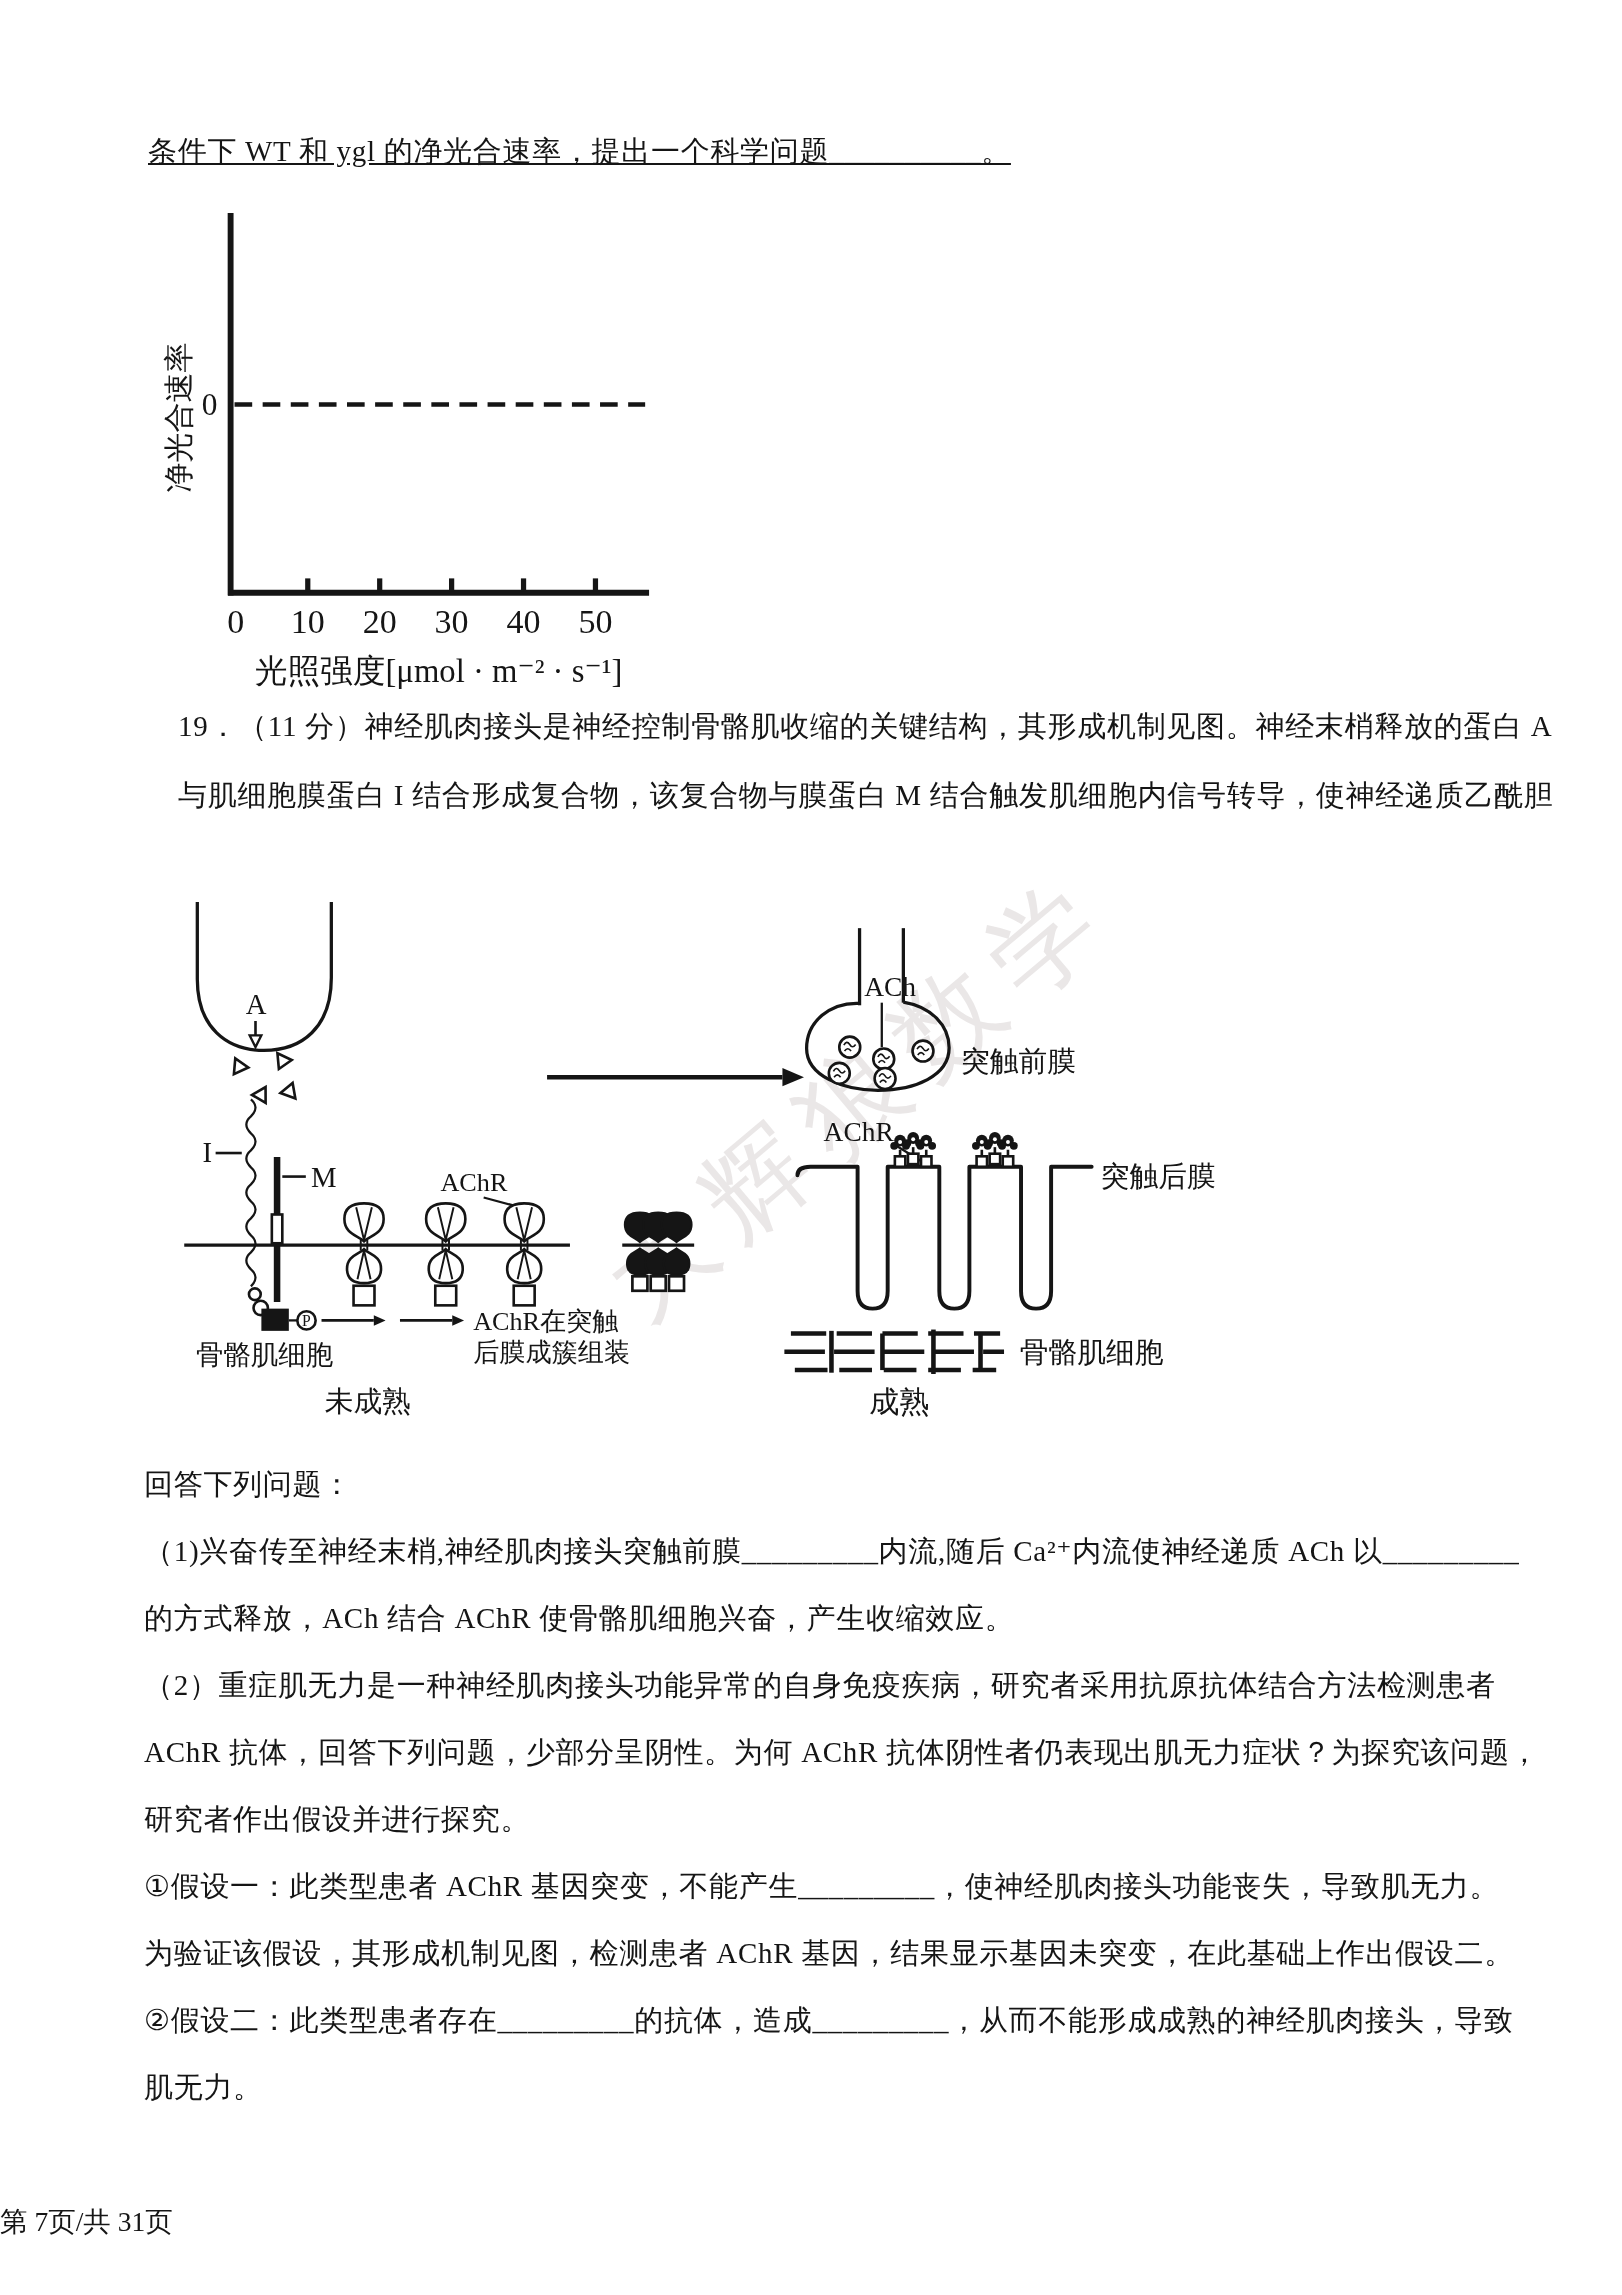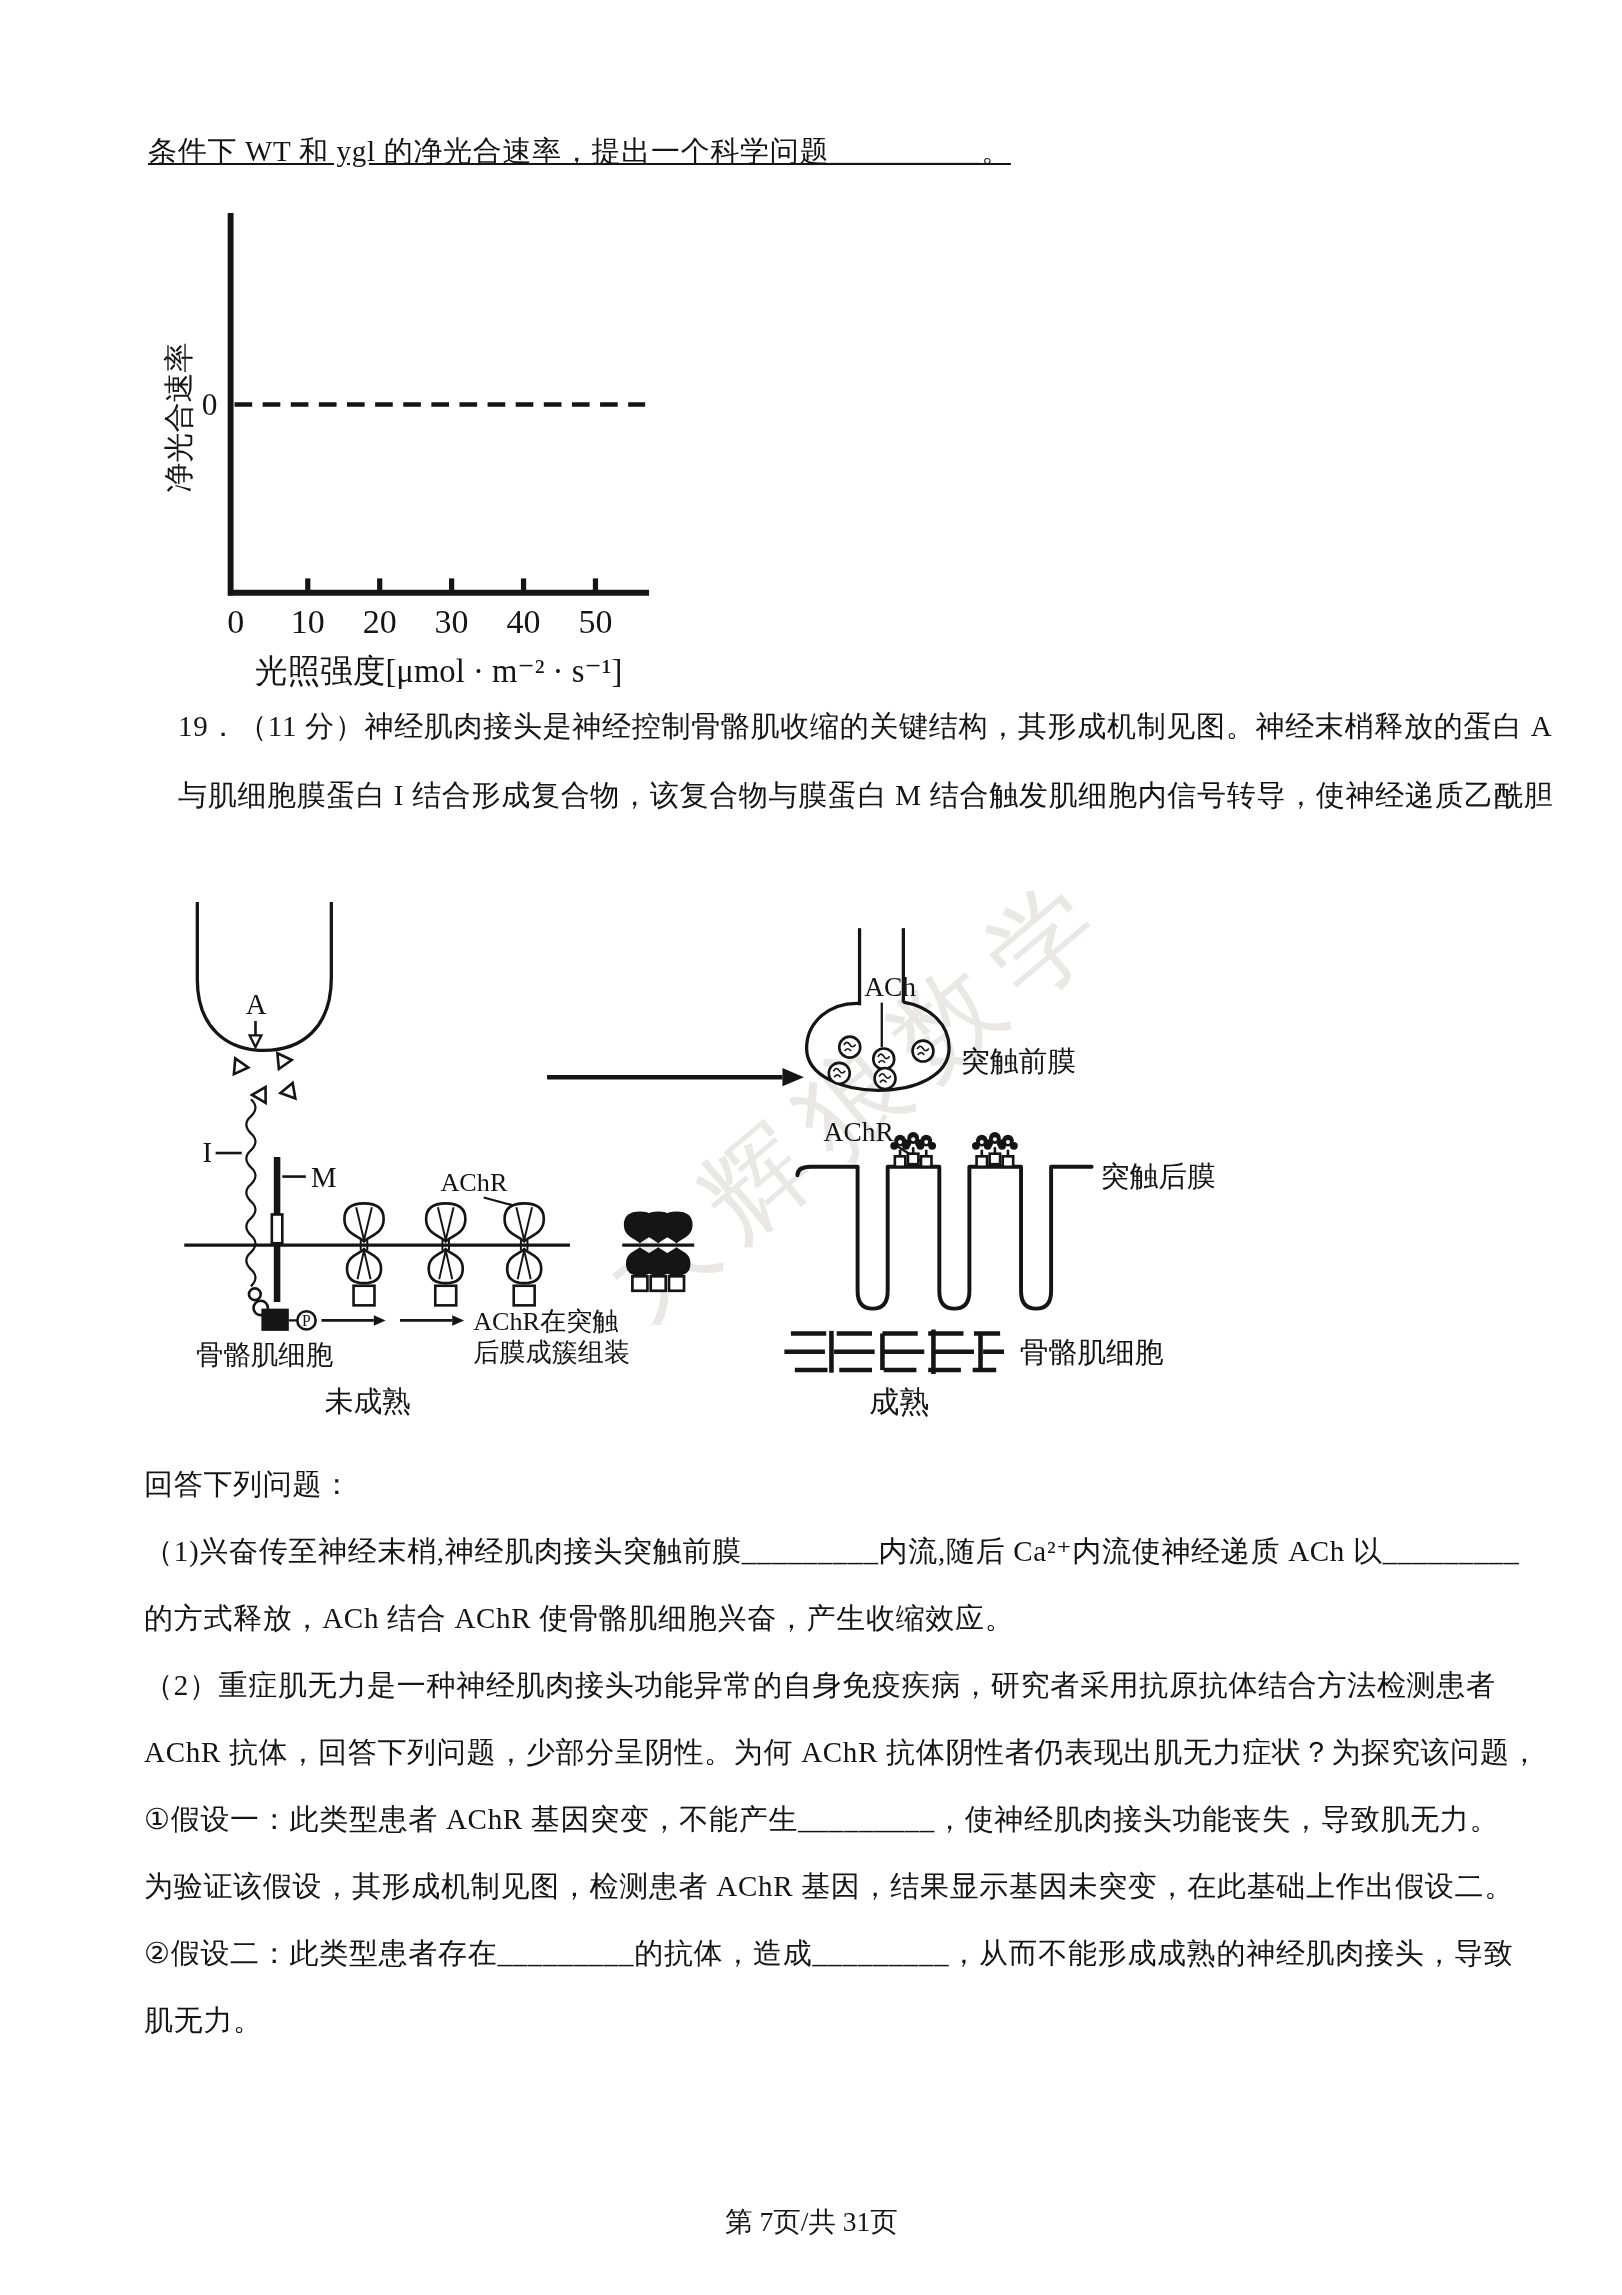--- a/index.html
+++ b/index.html
@@ -9,21 +9,21 @@
     color:#151515;overflow:hidden;
   }
   .abs{position:absolute;}
   .textline{white-space:nowrap;font-size:29px;line-height:67px;letter-spacing:0.7px;}
   #intro{left:148px;top:118px;font-size:29px;text-decoration:underline;}
   #q19{left:148px;top:692px;width:1361px;}
   #q19 .textline{line-height:69px;margin-left:30px;}
   #answers{left:144px;top:1451px;width:1361px;}
   #chart-wrap{left:157px;top:190px;}
   #diagram-wrap{left:177px;top:902px;}
-  #footer{left:0;top:2204px;width:1623px;text-align:center;font-size:27.5px;}
+  #footer{left:0;top:2204px;width:1623px;text-align:left;font-size:27.5px;}
   #watermark{
     left:537px;top:995px;width:720px;
     font-size:105px;letter-spacing:19.6px;color:rgba(172,160,160,0.25);
     transform:rotate(-40deg);transform-origin:center center;
     pointer-events:none;font-family:"Liberation Sans","DejaVu Sans",sans-serif;
   }
   svg text{font-family:"Liberation Serif","DejaVu Serif","DejaVu Sans",serif;fill:#151515;}
   .stroke{stroke:#151515;fill:none;}
 </style>
 </head>
@@ -206,20 +206,21 @@
     </g>
   </svg>
 </div>
 
 <div id="answers" class="abs">
   <div class="textline">回答下列问题：</div>
   <div class="textline">（1)兴奋传至神经末梢,神经肌肉接头突触前膜_________内流,随后 Ca²⁺内流使神经递质 ACh 以_________</div>
   <div class="textline">的方式释放，ACh 结合 AChR 使骨骼肌细胞兴奋，产生收缩效应。</div>
   <div class="textline">（2）重症肌无力是一种神经肌肉接头功能异常的自身免疫疾病，研究者采用抗原抗体结合方法检测患者</div>
   <div class="textline">AChR 抗体，回答下列问题，少部分呈阴性。为何 AChR 抗体阴性者仍表现出肌无力症状？为探究该问题，</div>
+  <div class="textline">研究者作出假设并进行探究。</div>
   <div class="textline">①假设一：此类型患者 AChR 基因突变，不能产生_________，使神经肌肉接头功能丧失，导致肌无力。</div>
   <div class="textline">为验证该假设，其形成机制见图，检测患者 AChR 基因，结果显示基因未突变，在此基础上作出假设二。</div>
   <div class="textline">②假设二：此类型患者存在_________的抗体，造成_________，从而不能形成成熟的神经肌肉接头，导致</div>
   <div class="textline">肌无力。</div>
 </div>
 
 <div id="footer" class="abs">第 7页/共 31页</div>
 
 
 </body></html>

